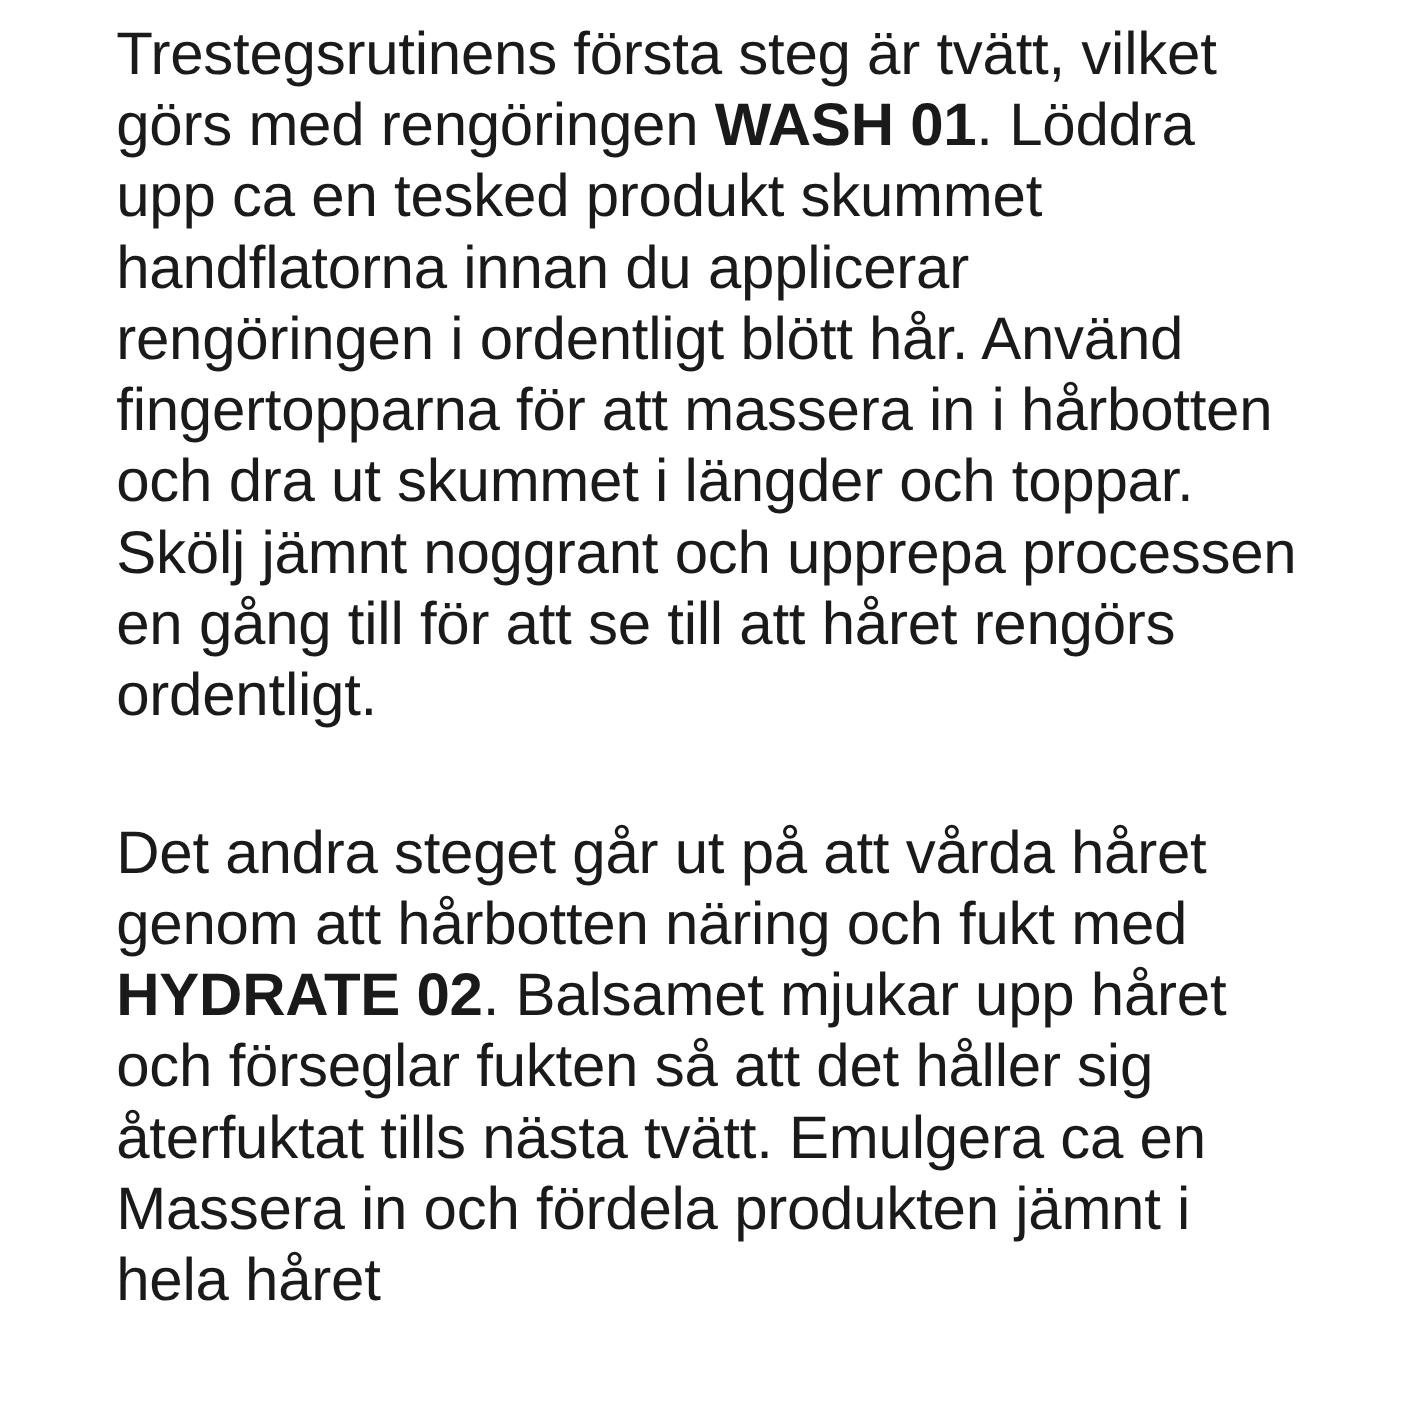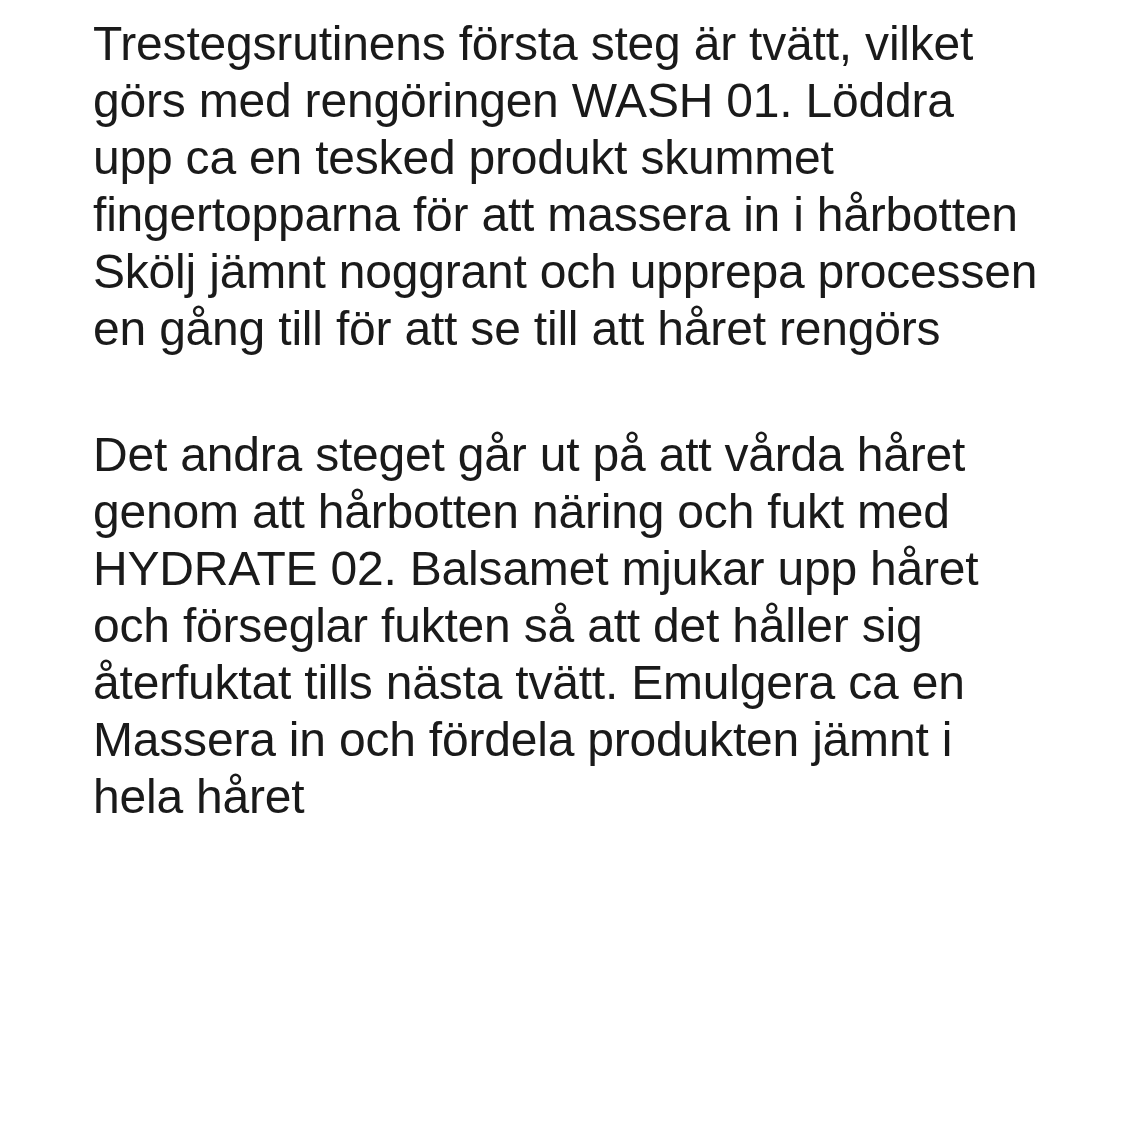--- a/index.html
+++ b/index.html
@@ -18,34 +18,38 @@
     line-height: 57px;
     letter-spacing: -0.2px;
     font-weight: 400;
   }
   .para { margin: 0; }
   .para + .para { margin-top: 69px; }
   .line {
     display: block;
     white-space: nowrap;
   }
-  strong { font-weight: 400; margin-top: 36px; }
+  strong { font-weight: 700; margin-top: 36px; }
 </style>
 </head>
 <body>
 
 <main class="article">
   <div>
       <p class="para">
         <span class="line"><span>Trestegsrutinens första steg är tvätt, vilket</span></span>
         <span class="line"><span>görs med rengöringen </span><strong>WASH 01</strong><span>. Löddra</span></span>
         <span class="line"><span>upp ca en tesked produkt skummet</span></span>
+        <span class="line"><span>handflatorna innan du applicerar</span></span>
+        <span class="line"><span>rengöringen i ordentligt blött hår. Använd</span></span>
         <span class="line"><span>fingertopparna för att massera in i hårbotten</span></span>
+        <span class="line"><span>och dra ut skummet i längder och toppar.</span></span>
         <span class="line"><span>Skölj jämnt noggrant och upprepa processen</span></span>
         <span class="line"><span>en gång till för att se till att håret rengörs</span></span>
+        <span class="line"><span>ordentligt.</span></span>
       </p>
       <p class="para">
         <span class="line"><span>Det andra steget går ut på att vårda håret</span></span>
         <span class="line"><span>genom att hårbotten näring och fukt med</span></span>
         <span class="line"><strong>HYDRATE 02</strong><span>. Balsamet mjukar upp håret</span></span>
         <span class="line"><span>och förseglar fukten så att det håller sig</span></span>
         <span class="line"><span>återfuktat tills nästa tvätt. Emulgera ca en</span></span>
         <span class="line"><span>Massera in och fördela produkten jämnt i</span></span>
         <span class="line"><span>hela håret</span></span>
       </p>

